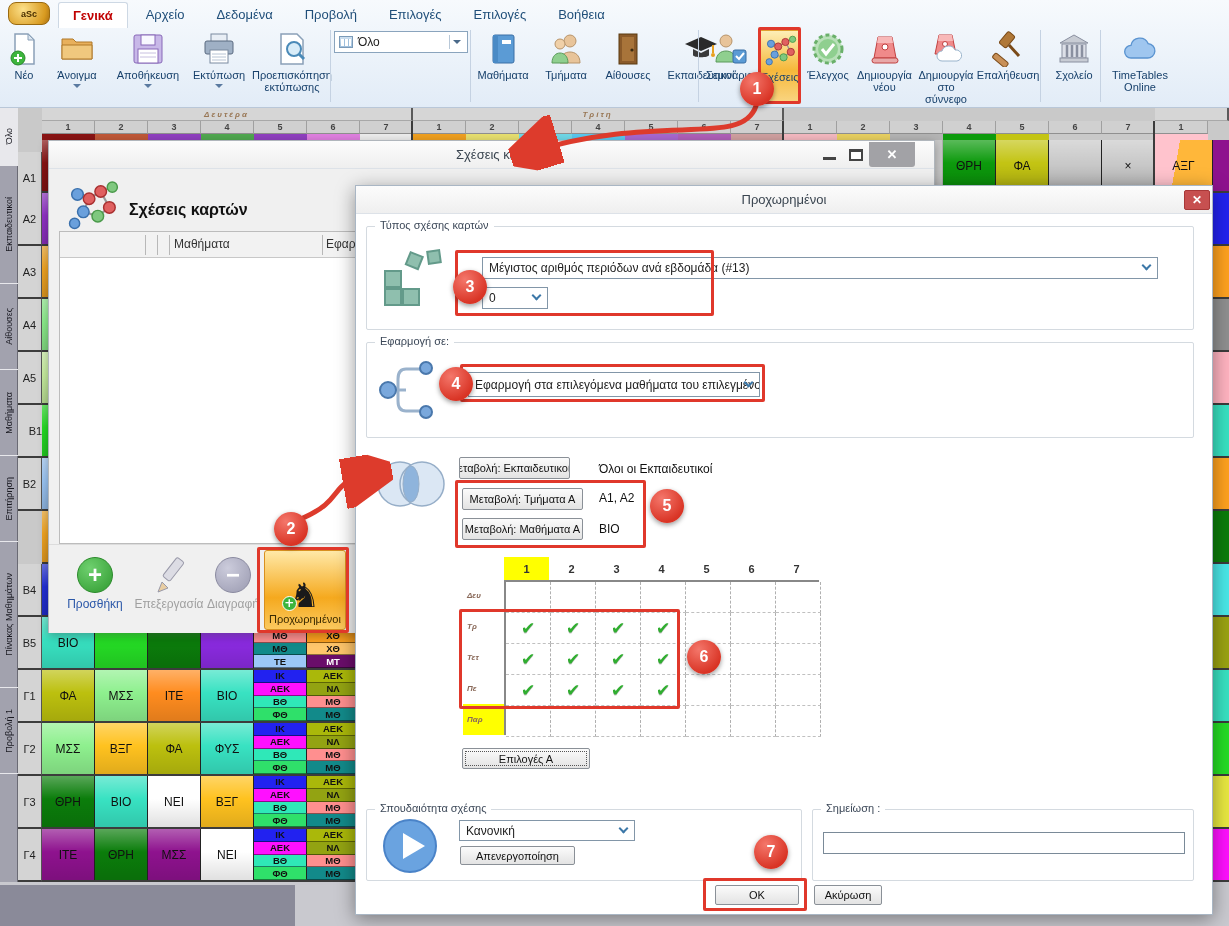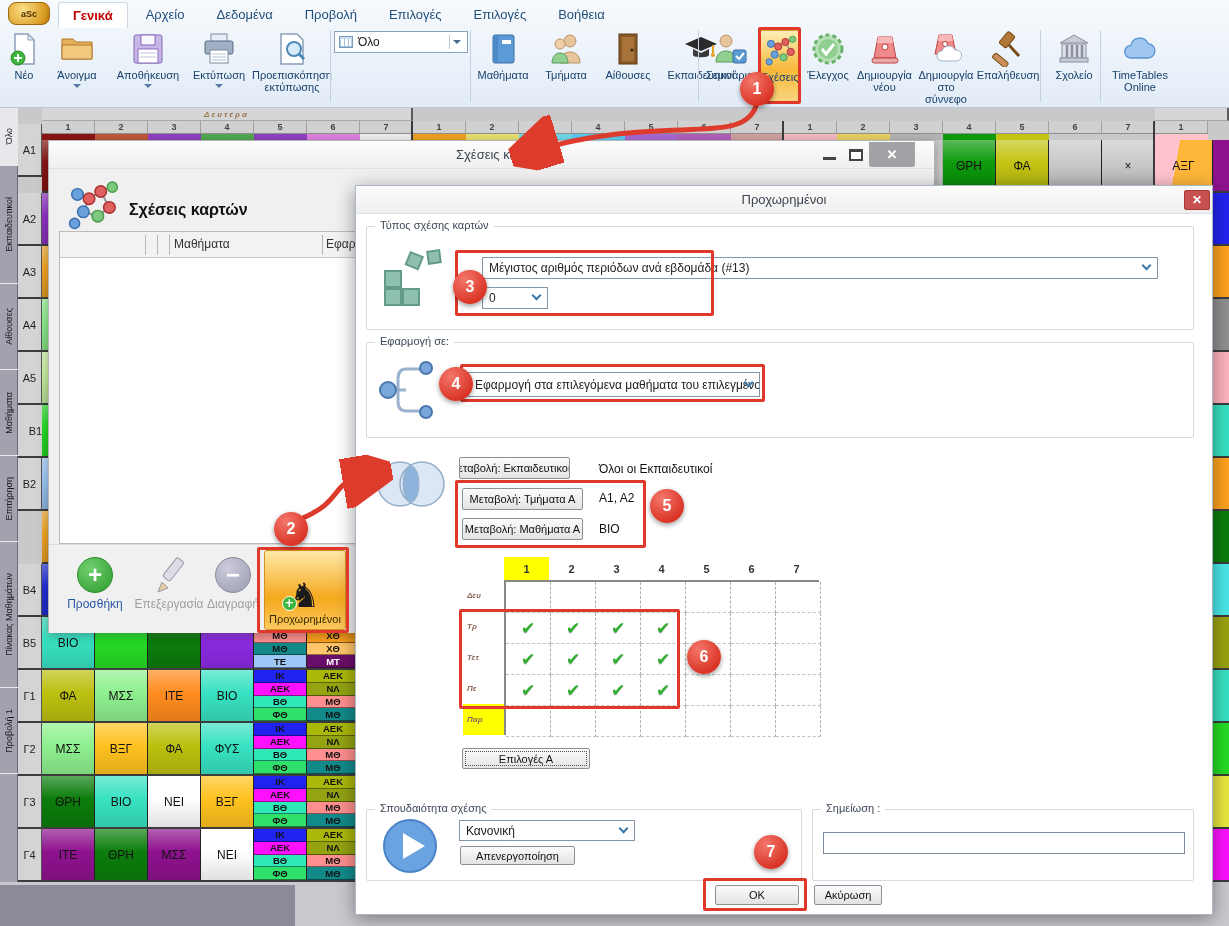--- a/index.html
+++ b/index.html
@@ -292,20 +292,21 @@
       <div class="numcell" style="left: 148px; width: 53px;">3</div>
       <div class="stripcell" style="left: 148px; width: 53px; background: rgb(144, 64, 192);"></div>
       <div class="numcell" style="left: 201px; width: 53px;">4</div>
       <div class="stripcell" style="left: 201px; width: 53px; background: rgb(80, 168, 80);"></div>
       <div class="numcell" style="left: 254px; width: 53px;">5</div>
       <div class="stripcell" style="left: 254px; width: 53px; background: rgb(144, 64, 192);"></div>
       <div class="numcell" style="left: 307px; width: 53px;">6</div>
       <div class="stripcell" style="left: 307px; width: 53px; background: rgb(224, 128, 224);"></div>
       <div class="numcell" style="left: 360px; width: 53px;">7</div>
       <div class="stripcell" style="left: 360px; width: 53px; background: rgb(237, 237, 237);"></div>
+      <div class="dayrow" style="left: 413px; width: 371px;">Τρίτη</div>
       <div class="numcell" style="left: 413px; width: 53px;">1</div>
       <div class="stripcell" style="left: 413px; width: 53px; background: rgb(240, 160, 32);"></div>
       <div class="numcell" style="left: 466px; width: 53px;">2</div>
       <div class="stripcell" style="left: 466px; width: 53px; background: rgb(232, 224, 112);"></div>
       <div class="numcell" style="left: 519px; width: 53px;">3</div>
       <div class="stripcell" style="left: 519px; width: 53px; background: rgb(112, 216, 232);"></div>
       <div class="numcell" style="left: 572px; width: 53px;">4</div>
       <div class="stripcell" style="left: 572px; width: 53px; background: rgb(88, 200, 240);"></div>
       <div class="numcell" style="left: 625px; width: 53px;">5</div>
       <div class="stripcell" style="left: 625px; width: 53px; background: rgb(168, 104, 208);"></div>
@@ -324,21 +325,21 @@
       <div class="numcell" style="left: 996px; width: 53px;">5</div>
       <div class="stripcell" style="left: 996px; width: 53px; background: rgb(195, 196, 19);"></div>
       <div class="numcell" style="left: 1049px; width: 53px;">6</div>
       <div class="stripcell" style="left: 1049px; width: 53px; background: rgb(201, 201, 201);"></div>
       <div class="numcell" style="left: 1102px; width: 53px;">7</div>
       <div class="stripcell" style="left: 1102px; width: 53px; background: rgb(201, 201, 201);"></div>
       <div class="dayrow" style="left: 1155px; width: 74px;"></div>
       <div class="numcell" style="left: 1155px; width: 53px;">1</div>
       <div class="stripcell" style="left: 1155px; width: 53px; background: rgb(255, 195, 205);"></div>
       <div class="ttrow" style="left: 42px; top: 32px; width: 1187px; height: 53px;"></div>
-      <div class="rowlabel" style="left: 18px; top: 16px; width: 24px; height: 53px;">A1</div>
+      <div class="rowlabel" style="left: 18px; top: 44px; width: 24px; height: 53px;">A1</div>
       <div class="tcell" style="left: 42px; top: 32px; width: 53px; height: 51px; background-color: rgb(138, 20, 20);"></div>
       <div class="rsliver" style="left: 1213px; top: 32px; width: 16px; height: 53px; background: rgb(142, 18, 142);"></div>
       <div class="ttrow" style="left: 42px; top: 85px; width: 1187px; height: 53px;"></div>
       <div class="rowlabel" style="left: 18px; top: 85px; width: 24px; height: 53px;">A2</div>
       <div class="tcell" style="left: 42px; top: 85px; width: 53px; height: 51px; background-color: rgb(146, 50, 200);"></div>
       <div class="rsliver" style="left: 1213px; top: 85px; width: 16px; height: 53px; background: rgb(34, 34, 240);"></div>
       <div class="ttrow" style="left: 42px; top: 138px; width: 1187px; height: 53px;"></div>
       <div class="rowlabel" style="left: 18px; top: 138px; width: 24px; height: 53px;">A3</div>
       <div class="tcell" style="left: 42px; top: 138px; width: 53px; height: 51px; background-color: rgb(242, 165, 34);"></div>
       <div class="rsliver" style="left: 1213px; top: 138px; width: 16px; height: 53px; background: rgb(255, 162, 31);"></div>

